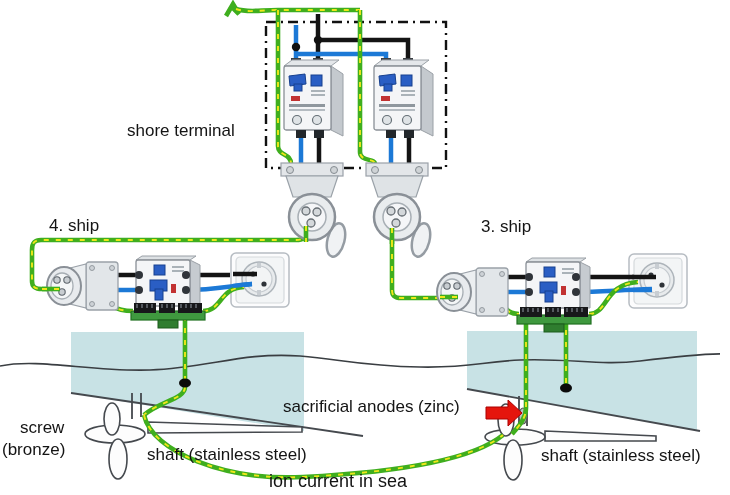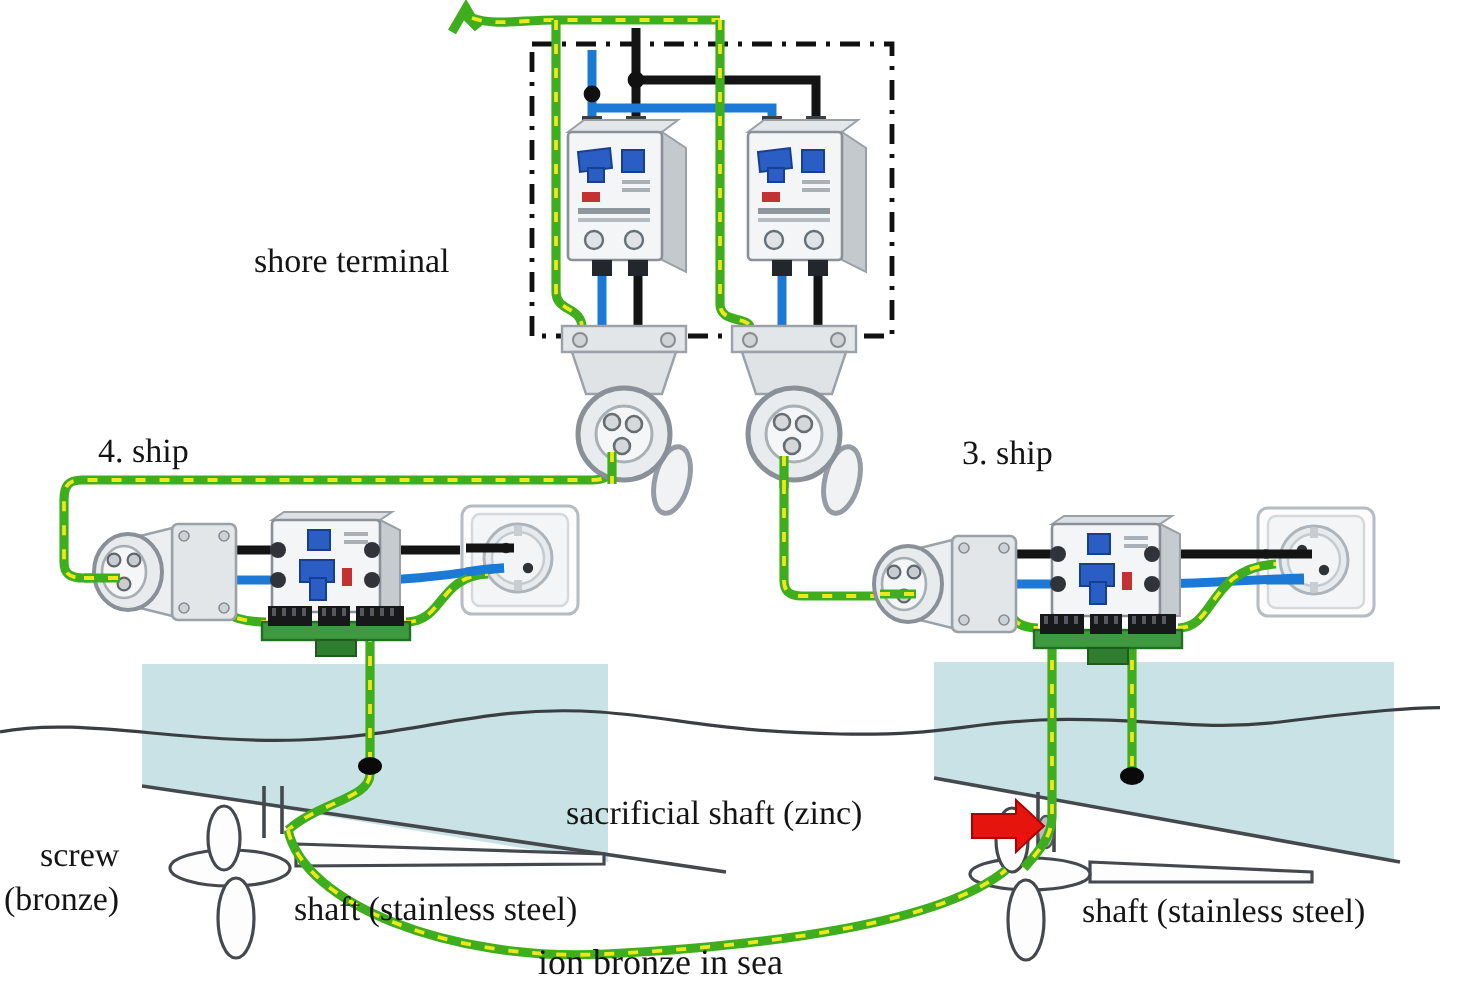--- a/index.html
+++ b/index.html
@@ -1,17 +1,17 @@
 <!DOCTYPE html>
 <html style="--ground-green: #3fae1e; --ground-yellow: #efe719; --neutral-blue: #1c79d6; --live-black: #141414; --hull-fill: #c8e2e5; --arrow-red: #e5150d; --toggle-blue: #2a5ec4;"><head>
 <meta charset="utf-8">
 <style>
   html,body{margin:0;padding:0;background:#fff;}
   .stage{position:relative;width:720px;height:495px;background:#fff;overflow:hidden;
-         font-family:Liberation Serif, serif;}
+         font-family:Liberation Sans, sans-serif;}
   .stage svg{position:absolute;left:0;top:0;}
   .lbl{position:absolute;color:#141414;font-size:17px;line-height:20px;white-space:nowrap;}
   .lbl.big{font-size:18px;}
   
   .wk{stroke:var(--live-black,#141414);stroke-width:4.5;fill:none;stroke-linecap:butt;}
   .wb{stroke:var(--neutral-blue,#1c79d6);stroke-width:4.5;fill:none;}
   .wg{stroke:var(--ground-green,#3fae1e);stroke-width:4.6;fill:none;}
   .wy{stroke:var(--ground-yellow,#efe719);stroke-width:1.9;fill:none;stroke-dasharray:5 7;}
   .hull{fill:var(--hull-fill,#c8e2e5);stroke:none;}
   .arrow{fill:var(--arrow-red,#e5150d);stroke:#a00;stroke-width:1;}
@@ -259,19 +259,19 @@
 
   <ellipse cx="185" cy="383" rx="6" ry="4.5" fill="#0a0a0a"></ellipse>
   <ellipse cx="566" cy="388" rx="6" ry="4.5" fill="#0a0a0a"></ellipse>
 
   <polygon class="arrow" points="486,407 508,407 508,400 522,413 508,426 508,419 486,419"></polygon>
 </svg>
 
 <div class="lbl" style="left:127px;top:121px;">shore terminal</div>
 <div class="lbl" style="left:49px;top:216px;">4. ship</div>
 <div class="lbl" style="left:481px;top:217px;">3. ship</div>
-<div class="lbl" style="left:283px;top:397px;">sacrificial shaft (zinc)</div>
+<div class="lbl" style="left:283px;top:397px;">sacrificial anodes (zinc)</div>
 <div class="lbl" style="left:20px;top:418px;">screw</div>
 <div class="lbl" style="left:2px;top:440px;">(bronze)</div>
 <div class="lbl" style="left:147px;top:445px;">shaft (stainless steel)</div>
 <div class="lbl" style="left:541px;top:446px;">shaft (stainless steel)</div>
-<div class="lbl big" style="left:269px;top:471px;">ion bronze in sea</div>
+<div class="lbl big" style="left:269px;top:471px;">ion current in sea</div>
 </div>
 
 </body></html>

